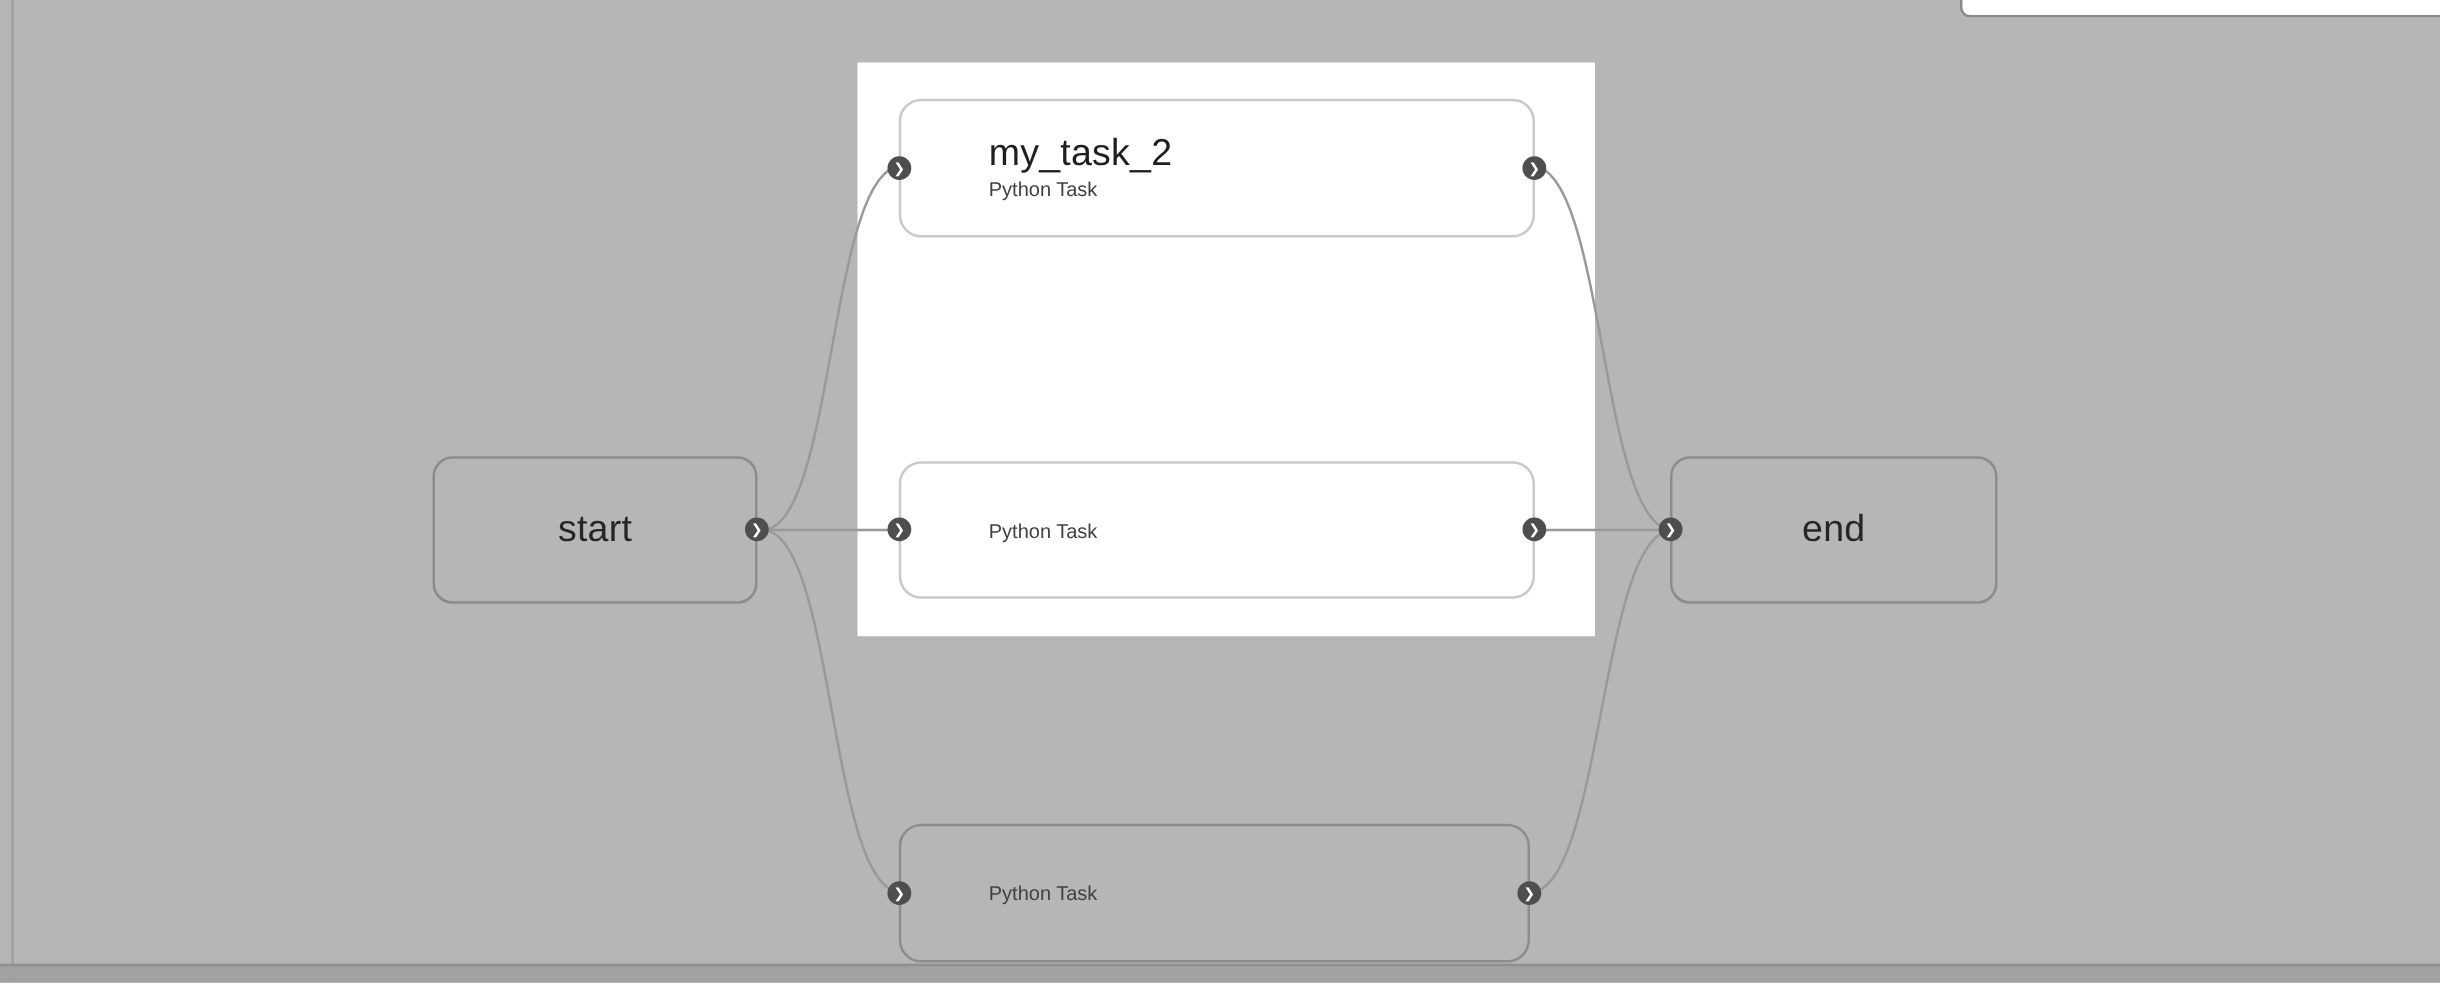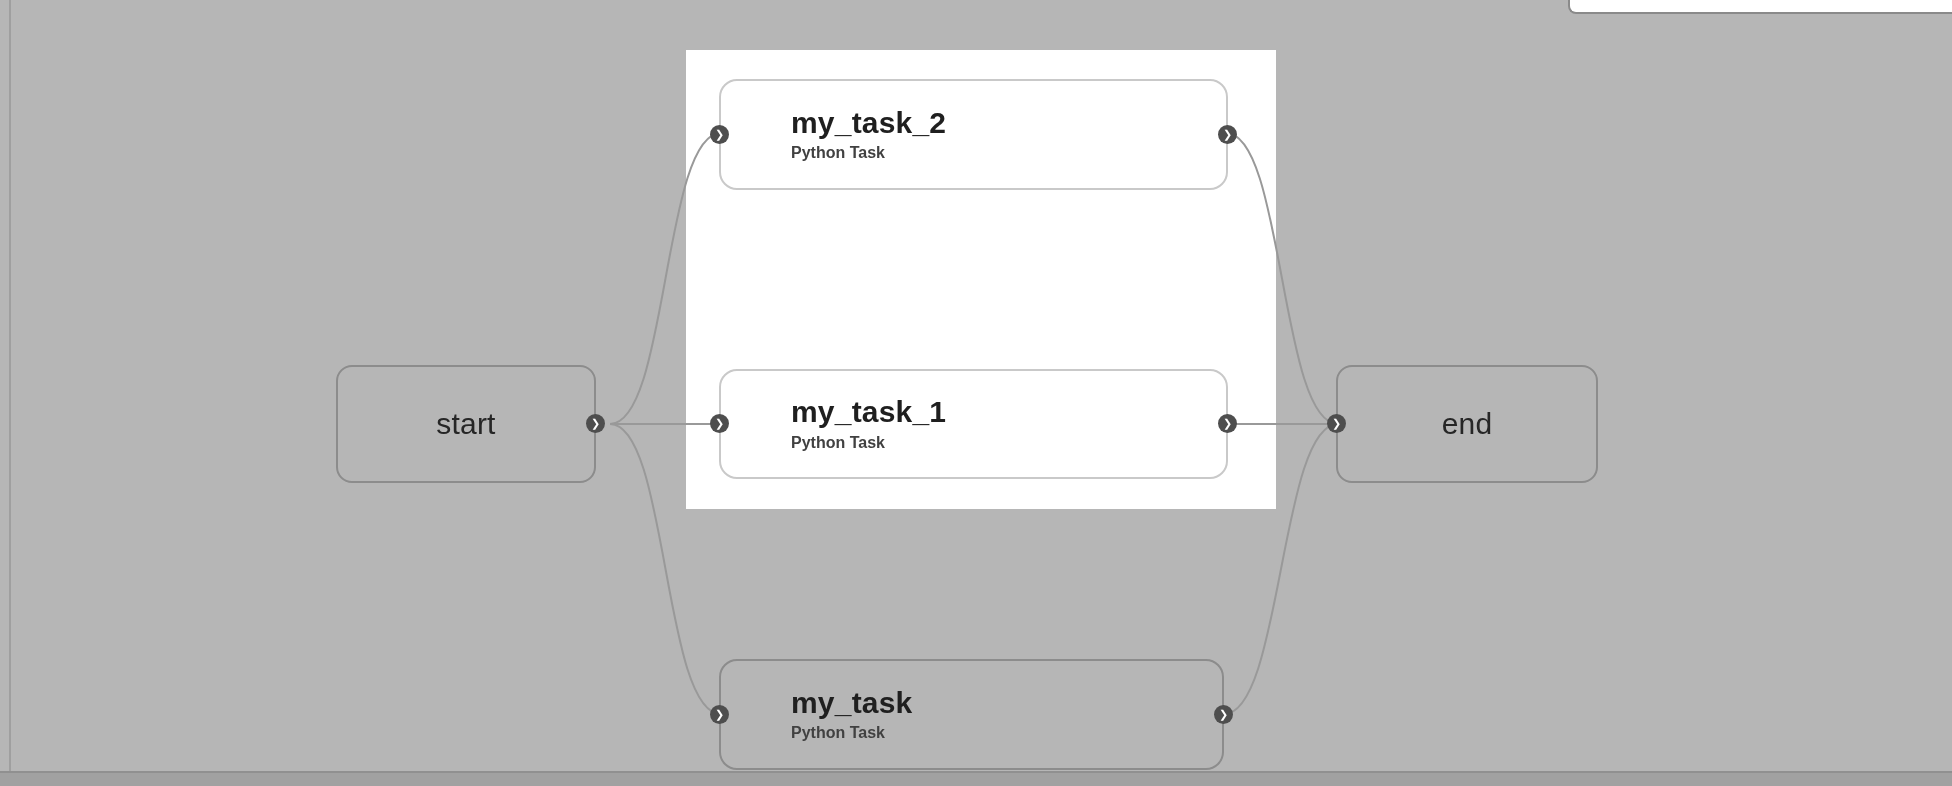--- a/index.html
+++ b/index.html
@@ -53,21 +53,21 @@
   }
   .node.spotlit{
     background:#ffffff;border-color:#c9c9c9;
   }
   .node .node-title{
     font-size:30px;color:#1f1f1f;line-height:1.15;letter-spacing:0.2px;
   }
   .node .node-subtitle{
     font-size:16px;color:#414141;line-height:1.25;margin-top:3px;
   }
-  .node.task .node-text{padding-left:70px;font-weight:bold;}
+  .node.task .node-text{padding-left:70px;}
   .node.terminal .node-title{color:#262626;}
   .port{
     position:absolute;top:50%;
     width:19px;height:19px;margin-top:-10px;
     background:#4e4e4e;border-radius:50%;
     color:#ffffff;font-size:11px;line-height:19px;text-align:center;
     font-family:"DejaVu Sans",sans-serif;
     user-select:none;
   }
   .port-in{left:-11px;}
@@ -82,47 +82,45 @@
 
   <svg class="edges" viewBox="0 0 1952 786">
     <path d="M610 424 C 668 424, 663 133, 721 133"></path>
     <path d="M610 424 C 668 424, 663 424, 721 424"></path>
     <path d="M610 424 C 668 424, 663 714, 721 714"></path>
     <path d="M1226 133 C 1284 133, 1280 424, 1338 424"></path>
     <path d="M1226 424 C 1284 424, 1280 424, 1338 424"></path>
     <path d="M1224 714 C 1282 714, 1280 424, 1338 424"></path>
   </svg>
 
-  <div class="node terminal" style="left:336px;top:365px;width:260px;height:118px">
+  <div class="node terminal" style="left:346px;top:365px;width:260px;height:118px">
     <div class="node-title">start</div>
     <span class="port port-out">❯</span>
   </div>
 
   <div class="node task spotlit" style="left:719px;top:79px;width:509px;height:111px">
     <span class="port port-in">❯</span>
     <div class="node-text">
       <div class="node-title">my_task_2</div>
       <div class="node-subtitle">Python Task</div>
     </div>
     <span class="port port-out">❯</span>
   </div>
 
   <div class="node task spotlit" style="left:719px;top:369px;width:509px;height:110px">
     <span class="port port-in">❯</span>
     <div class="node-text">
-      <div class="node-title">my_task_1</div>
       <div class="node-subtitle">Python Task</div>
     </div>
     <span class="port port-out">❯</span>
   </div>
 
   <div class="node task" style="left:719px;top:659px;width:505px;height:111px">
     <span class="port port-in">❯</span>
     <div class="node-text">
-      <div class="node-title">my_task</div>
       <div class="node-subtitle">Python Task</div>
     </div>
     <span class="port port-out">❯</span>
   </div>
 
   <div class="node terminal" style="left:1336px;top:365px;width:262px;height:118px">
     <span class="port port-in">❯</span>
     <div class="node-title">end</div>
   </div>
 

